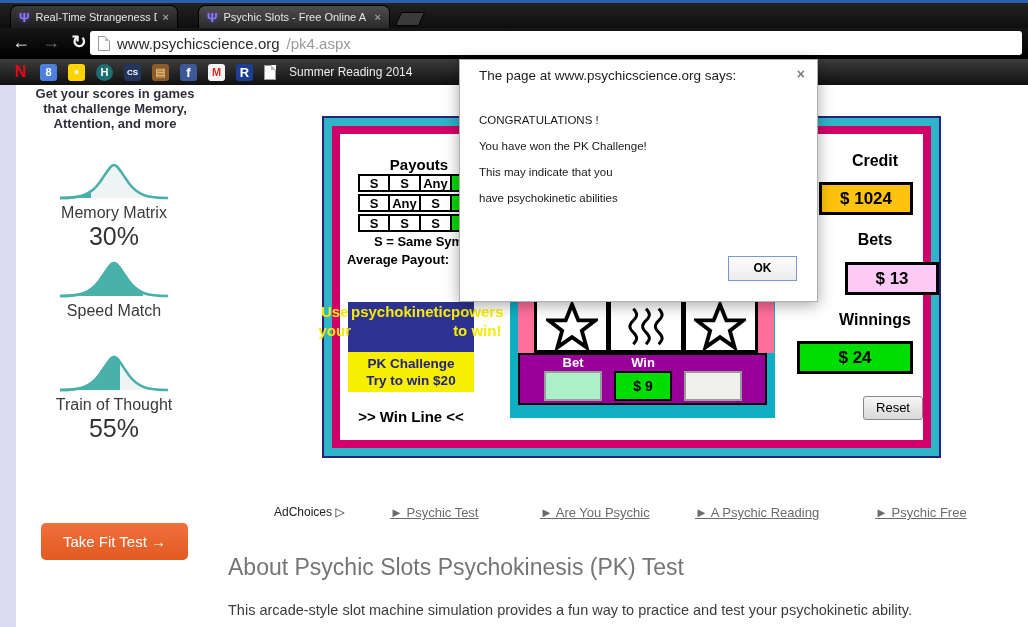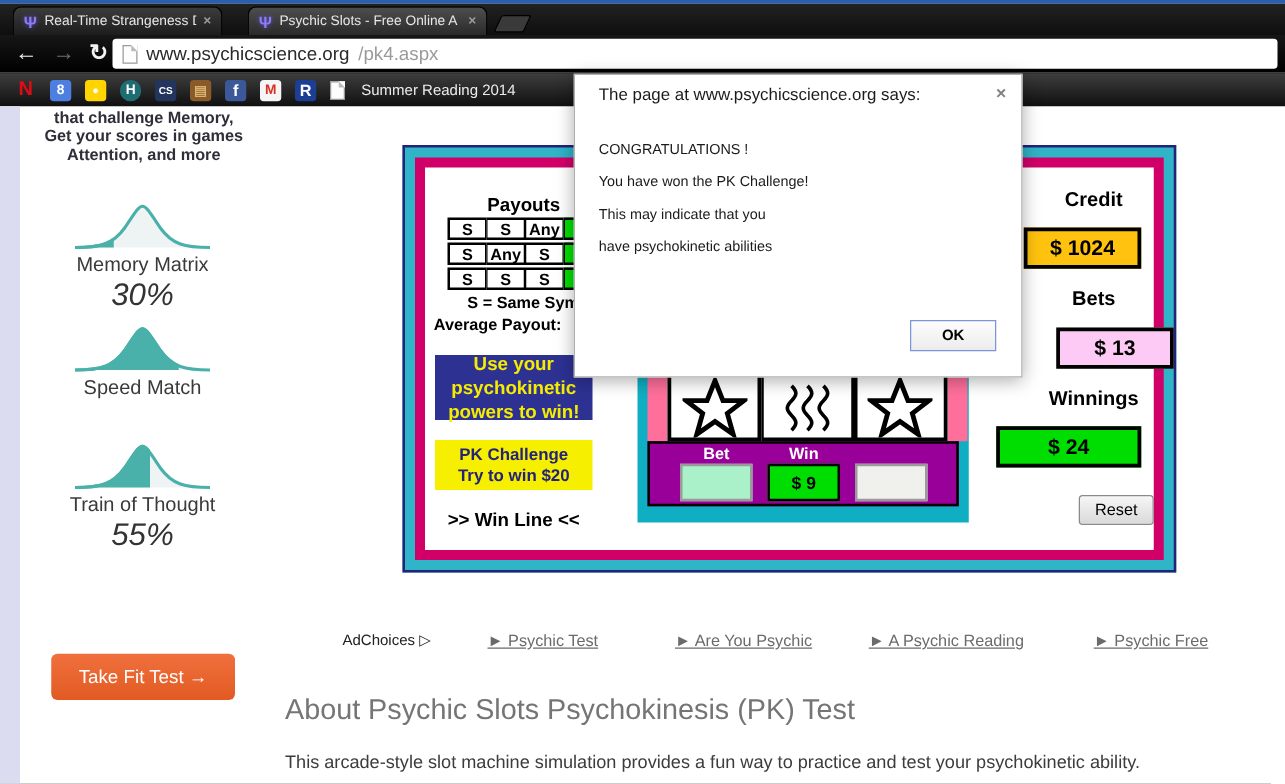--- a/index.html
+++ b/index.html
@@ -54,21 +54,21 @@
   #lavender { left:0; top:85px; width:16px; height:542px; background:#dcdcf0; }
 
   
   #adtext { left:28px; top:86px; width:174px; text-align:center; font-size:13px; font-weight:bold;
             color:#2f2f3a; line-height:15px; }
   .curveblock { position:absolute; left:50px; width:128px; text-align:center; }
   .curvewrap { position:relative; width:116px; height:42px; margin:0 auto; }
   .curvewrap svg { position:absolute; left:0; top:0; }
   .curvefill { position:absolute; left:0; top:0; height:42px; overflow:hidden; }
   .curvename { font-size:16px; color:#3a3a3a; margin-top:2px; }
-  .curvepct { font-size:25px; color:#333;font-style:italic; }
+  .curvepct { font-size:25px; color:#333; }
   #lumologo { left:20px; top:468px; width:188px; text-align:center; font-size:29px; font-weight:bold;
               color:#1fa0b2; letter-spacing:0.5px; }
   #cta { left:41px; top:523px; width:147px; height:37px; background:linear-gradient(#f0703d,#e25a22);
          border-radius:5px; color:#fff; font-size:15px; display:flex; align-items:center;
          justify-content:center; }
 
   
   #gamebox { left:322px; top:116px; width:619px; height:342px; border:2px solid #23237a;
              background:#2fb4c8; padding:8px; }
   #gamemid { width:100%; height:100%; background:#d10068; padding:8px; }
@@ -77,22 +77,22 @@
   #payouts-title { left:18px; top:22px; width:122px; text-align:center; font-weight:bold; font-size:15px; color:#000; }
   #paytable { left:18px; top:40px; }
   .payrow { display:flex; margin-bottom:2px; }
   .paycell { width:31px; height:18px; border:2px solid #000; border-right-width:1px; background:#fff;
              font-weight:bold; font-size:13px; display:flex; align-items:center; justify-content:center; }
   .paycell + .paycell { border-left-width:1px; }
   .paycell.green { width:42px; background:#00e000; border-right-width:2px; }
   #paynote1 { left:0; top:100px; width:165px; text-align:center; font-weight:bold; font-size:13px; }
   #paynote2 { left:7px; top:118px; font-weight:bold; font-size:13px; }
 
-  #promo-blue { left:8px; top:150px; width:126px; height:52px; background:#2d3192; color:#f5ec00;
-                font-weight:bold; font-size:15px; text-align:center; display:flex; flex-direction:column;
+  #promo-blue { left:8px; top:168px; width:126px; height:68px; background:#2d3192; color:#f5ec00;
+                font-weight:bold; font-size:15px; text-align:center; display:flex; flex-direction:row;
                 justify-content:center; line-height:19px; }
   #promo-yellow { left:8px; top:218px; width:126px; height:40px; background:#f7ef00; color:#23237a;
                   font-weight:bold; font-size:13.5px; text-align:center; display:flex; flex-direction:column;
                   justify-content:center; line-height:17px; }
   #winline { left:8px; top:274px; width:126px; text-align:center; font-weight:bold; font-size:15px; color:#000; }
 
   
   #slot { left:170px; top:164px; width:265px; height:120px; background:#10aec2; }
   .pinkstrip { position:absolute; top:2px; width:16px; height:53px; background:#ff6f9c; }
   #reels { position:absolute; left:24px; top:0; width:224px; height:55px; display:flex; }
@@ -178,22 +178,22 @@
     <span class="bm bm-fb">f</span>
     <span class="bm bm-gmail">M</span>
     <span class="bm bm-r">R</span>
     <span class="docicon"></span>
     <span class="bm-label">Summer Reading 2014</span>
   </div>
 
   <div class="abs" id="lavender"></div>
 
   <div class="abs" id="adtext">
+    <div>Get your scores in games</div>
     <div>that challenge Memory,</div>
-    <div>Get your scores in games</div>
     <div>Attention, and more</div>
   </div>
 
   <div class="curveblock" style="top:160px;">
     <div class="curvewrap">
       <svg width="116" height="42" viewBox="0 0 116 42">
           <path d="M4,38 C24,38 34,36 44,22 C52,10 55,5 58,5 C61,5 64,10 72,22 C82,36 92,38 112,38" fill="#eef3f3" stroke="#4ab1aa" stroke-width="2.5"></path>
         </svg>
       <div class="curvefill" style="width: 30%;">
         <svg width="116" height="42" viewBox="0 0 116 42">

